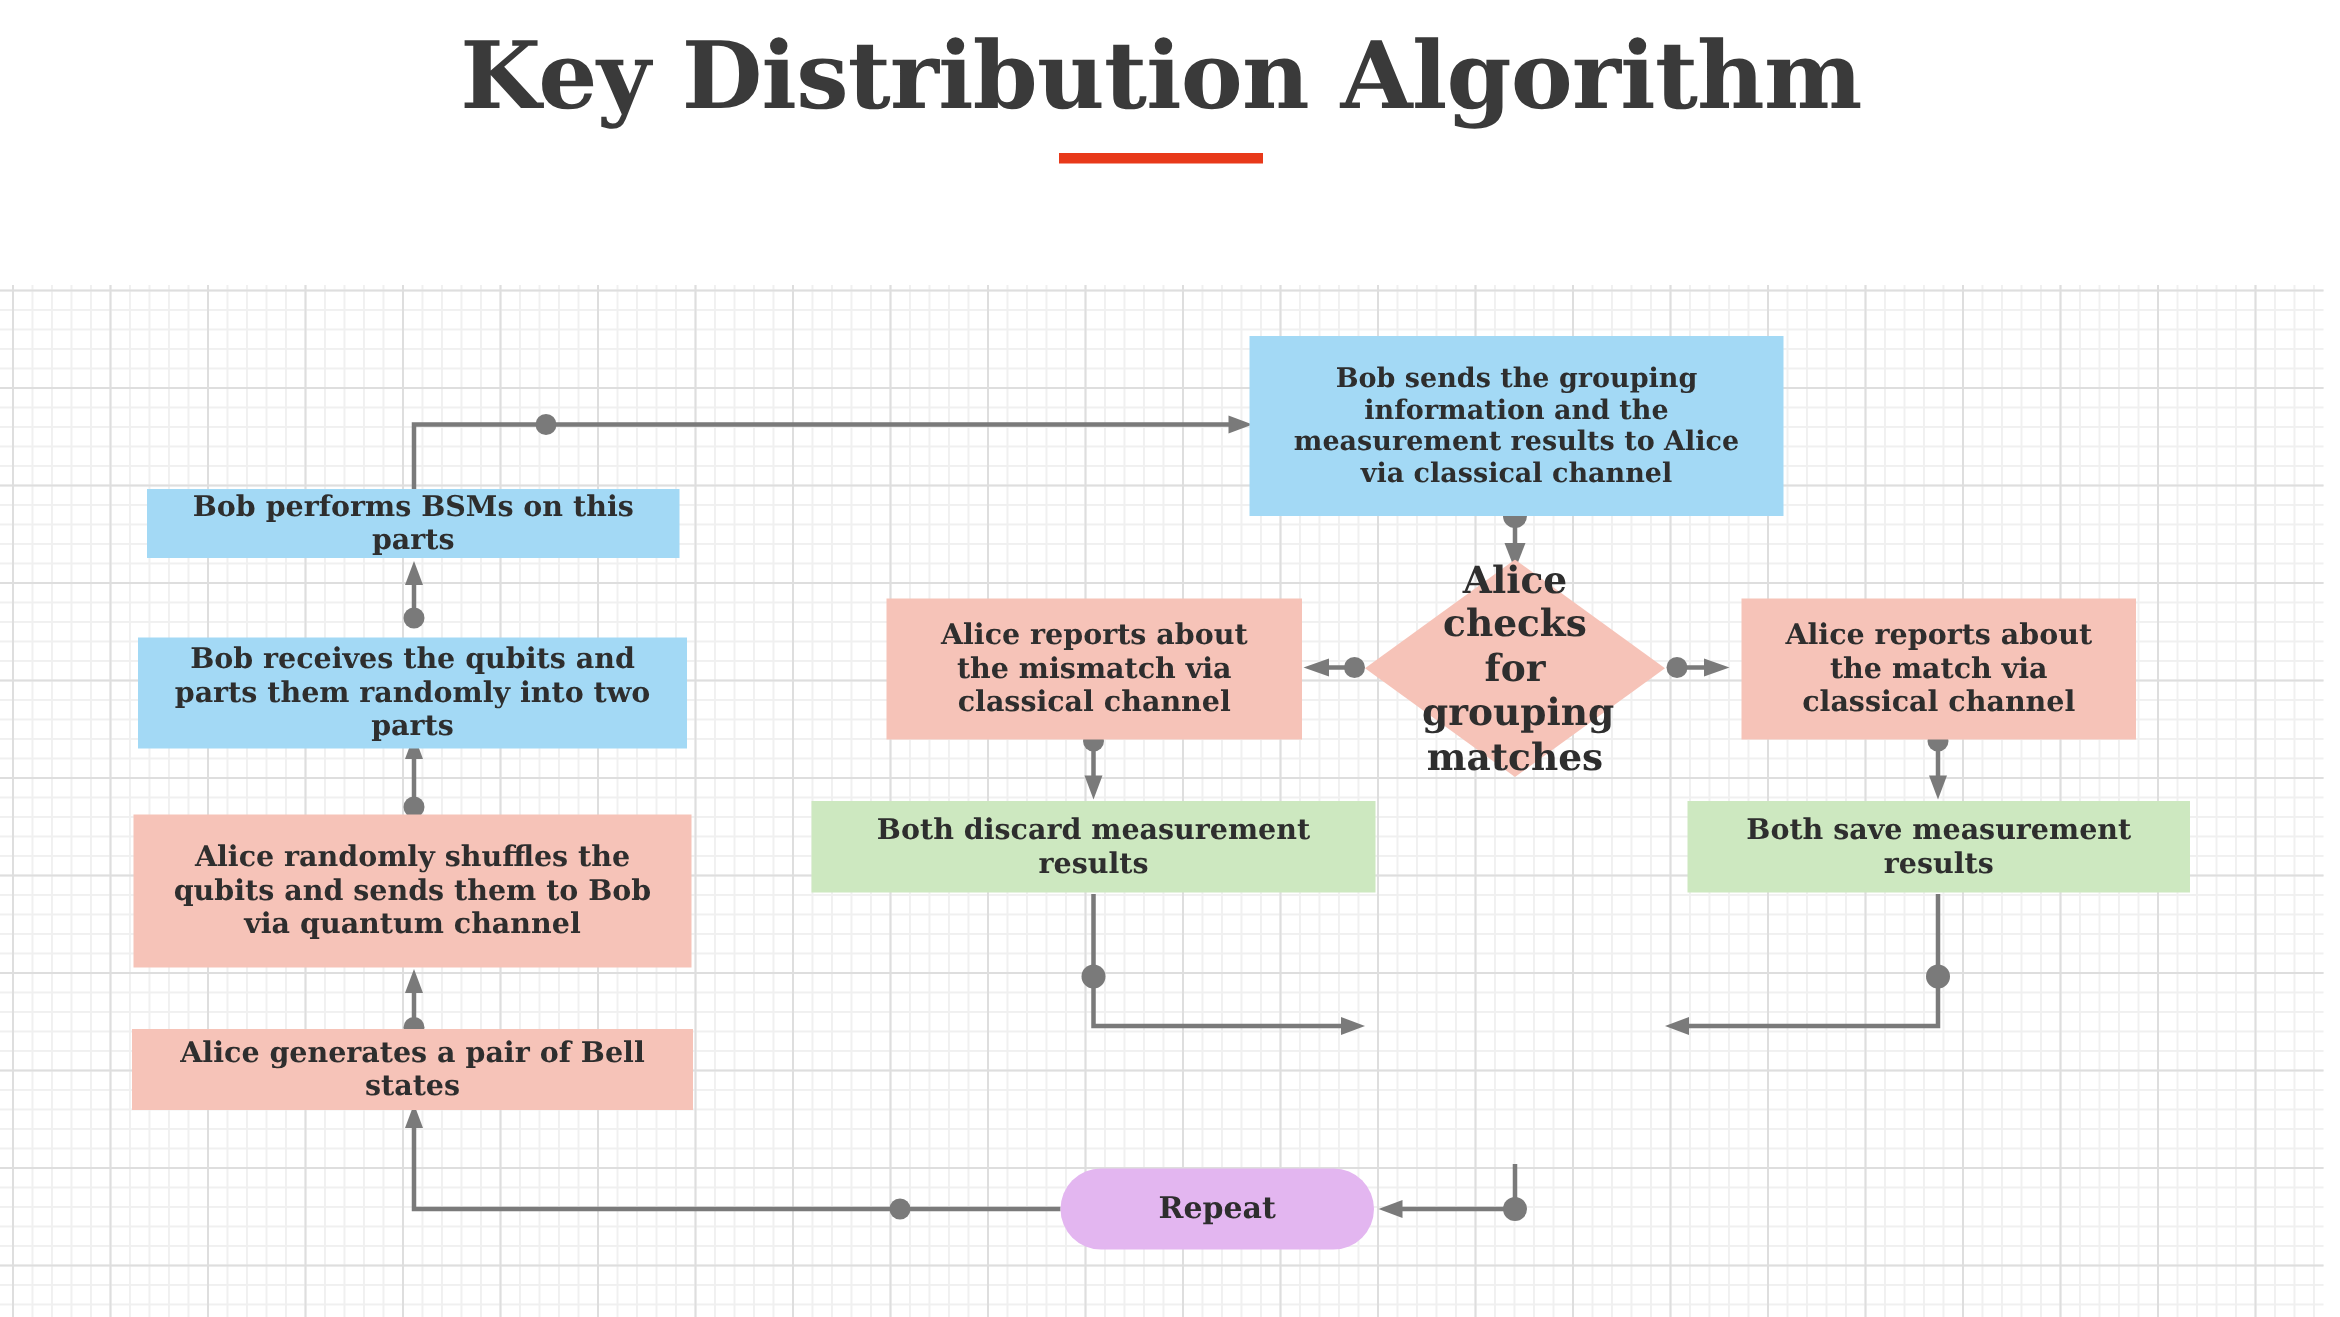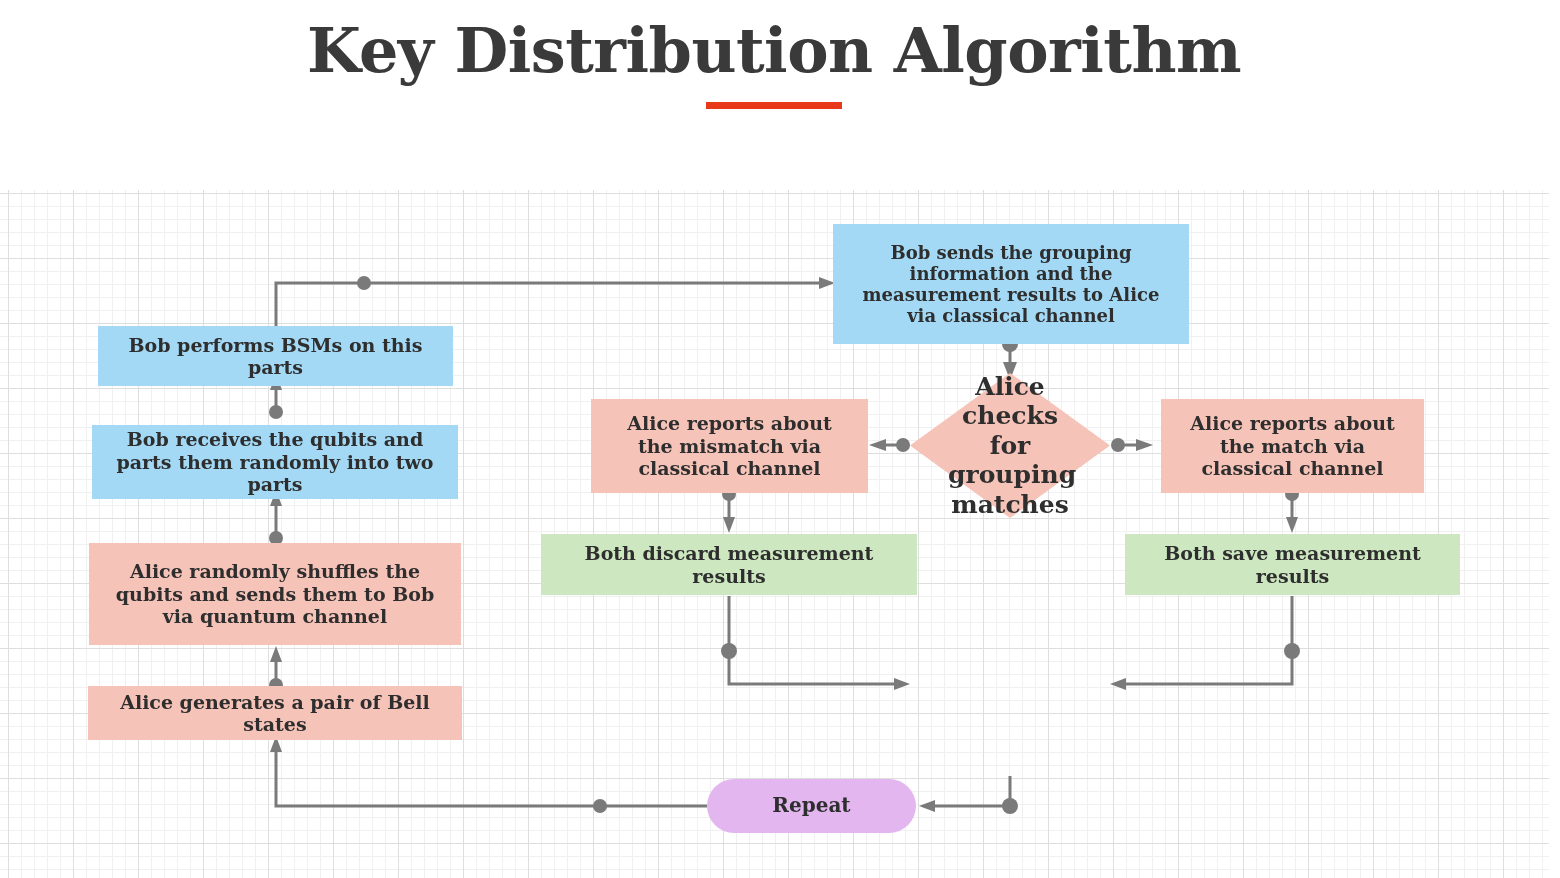--- a/index.html
+++ b/index.html
@@ -176,21 +176,21 @@
 
       <path class="conn-line" d="M 1010 586 L 1010 616 L 930 616"></path>
       <circle class="conn-dot" cx="1010" cy="616" r="8"></circle>
       <polygon class="conn-head" points="919,616 935,610 935,622"></polygon>
     </svg>
 
     <div class="node rect" style="left:833px; top:34px; width:356px; height:120px; background:#a3d9f5; font-size:18px;">
       <span>Bob sends the grouping information and the measurement results to Alice via classical channel</span>
     </div>
 
-    <div class="node rect" style="left:98px; top:136px; width:355px; height:60px; background:#a3d9f5; font-size:19px;">
+    <div class="node rect" style="left:98px; top:136px; width:355px; height:46px; background:#a3d9f5; font-size:19px;">
       <span>Bob performs BSMs on this parts</span>
     </div>
 
     <div class="node rect" style="left:92px; top:235px; width:366px; height:74px; background:#a3d9f5; font-size:19px;">
       <span>Bob receives the qubits and parts them randomly into two parts</span>
     </div>
 
     <div class="node rect" style="left:89px; top:353px; width:372px; height:102px; background:#f6c3b8; font-size:19px;">
       <span>Alice randomly shuffles the qubits and sends them to Bob via quantum channel</span>
     </div>

